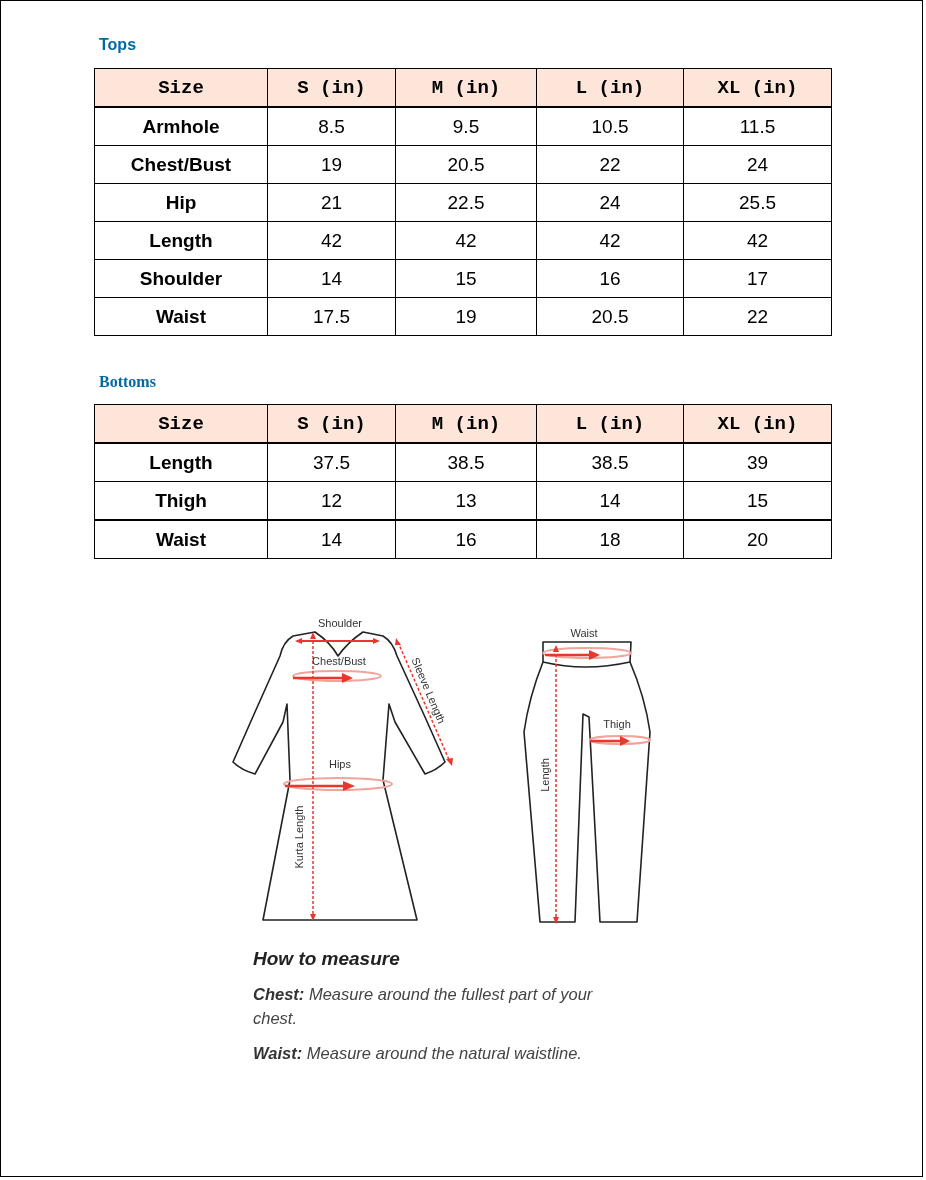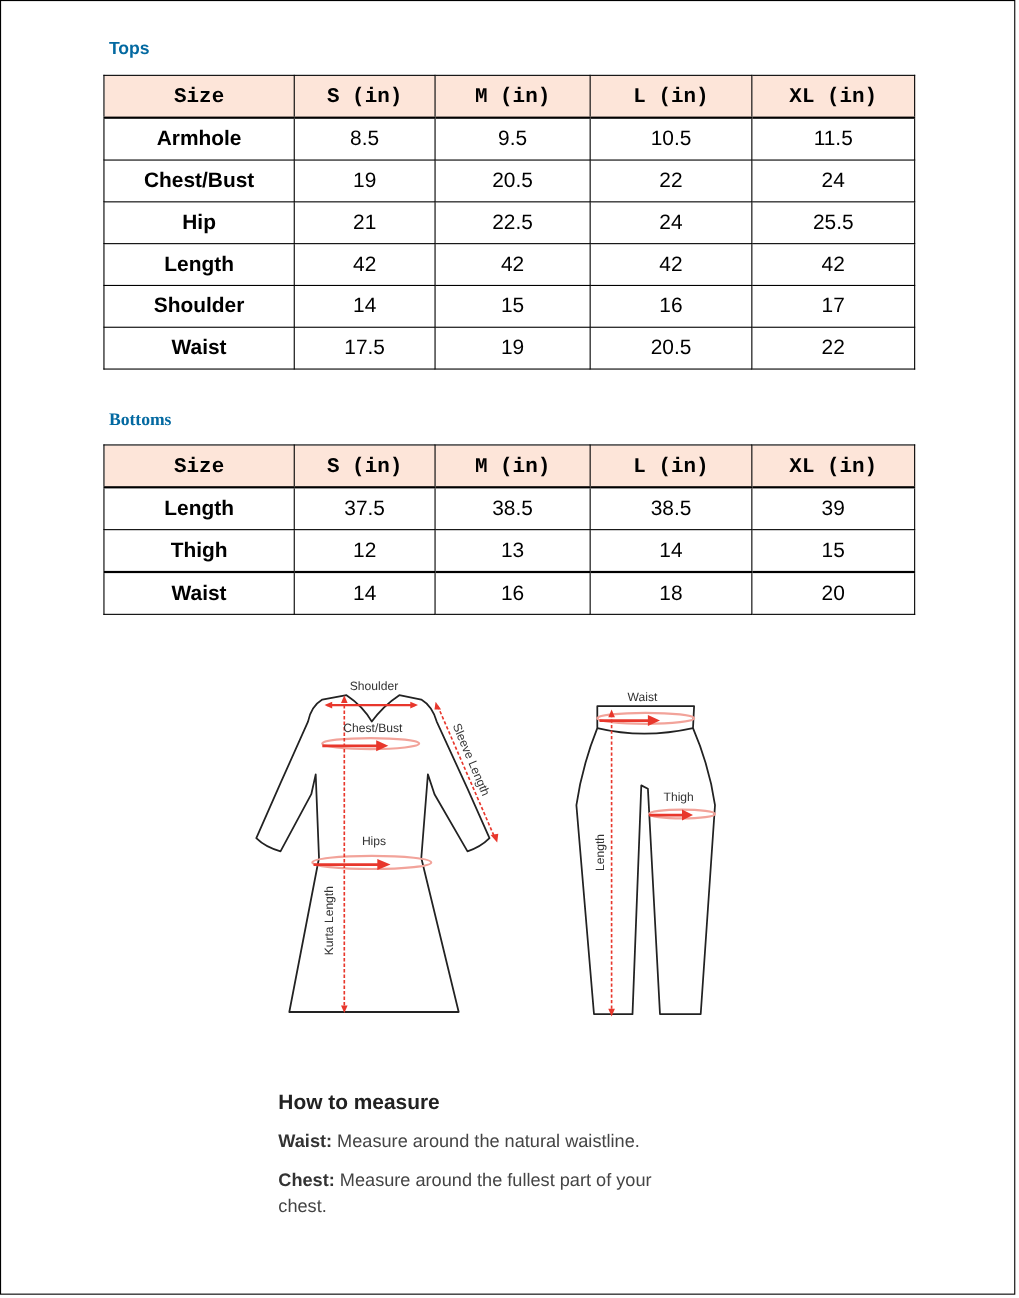--- a/index.html
+++ b/index.html
@@ -27,22 +27,22 @@
   table.size-table thead tr th { border-bottom: 2px solid #000; font-family: Liberation Mono, monospace; }
   col.c0 { width: 173px; } col.c1 { width: 128px; } col.c2 { width: 141px; }
   col.c3 { width: 147px; } col.c4 { width: 148px; }
   #bottoms-table tr.last-row td { border-top: 2px solid #000; }
 
   .diagram { position: absolute; }
   .diagram svg { display: block; }
   .dlabel { font-family: "Liberation Sans", sans-serif; font-size: 11px; fill: #333; }
 
   .howto {
-    position: absolute; left: 253px; top: 992px; width: 380px;
-    font-family: "Liberation Sans", sans-serif; color: #444;
+    position: absolute; left: 253px; top: 948px; width: 380px;
+    font-family: "Liberation Sans", sans-serif; color: #444; font-style: italic;
   }
   .howto h2 { margin: 0 0 12px 0; font-size: 19px; font-weight: bold; color: #222; }
   .howto p { margin: 0 0 11px 0; font-size: 16.5px; line-height: 24px; }
   .howto .term { font-weight: bold; color: #333; }
 </style>
 </head>
 <body>
 
 <div class="page-frame"></div>
 
@@ -214,18 +214,18 @@
     </g>
     <text class="dlabel" x="79" y="20" text-anchor="middle">Waist</text>
     <text class="dlabel" x="112" y="111" text-anchor="middle">Thigh</text>
     <text class="dlabel" x="44" y="158" text-anchor="middle" transform="rotate(-90 44 158)">Length</text>
   </svg>
 </div>
 
 <div class="howto">
   <h2>How to measure</h2>
   <p>
+    <span class="term">Chest:</span><span> Measure around the fullest part of your chest.</span>
+  </p>
+  <p>
     <span class="term">Waist:</span><span> Measure around the natural waistline.</span>
   </p>
-  <p>
-    <span class="term">Chest:</span><span> Measure around the fullest part of your chest.</span>
-  </p>
 </div>
 
 </body></html>

